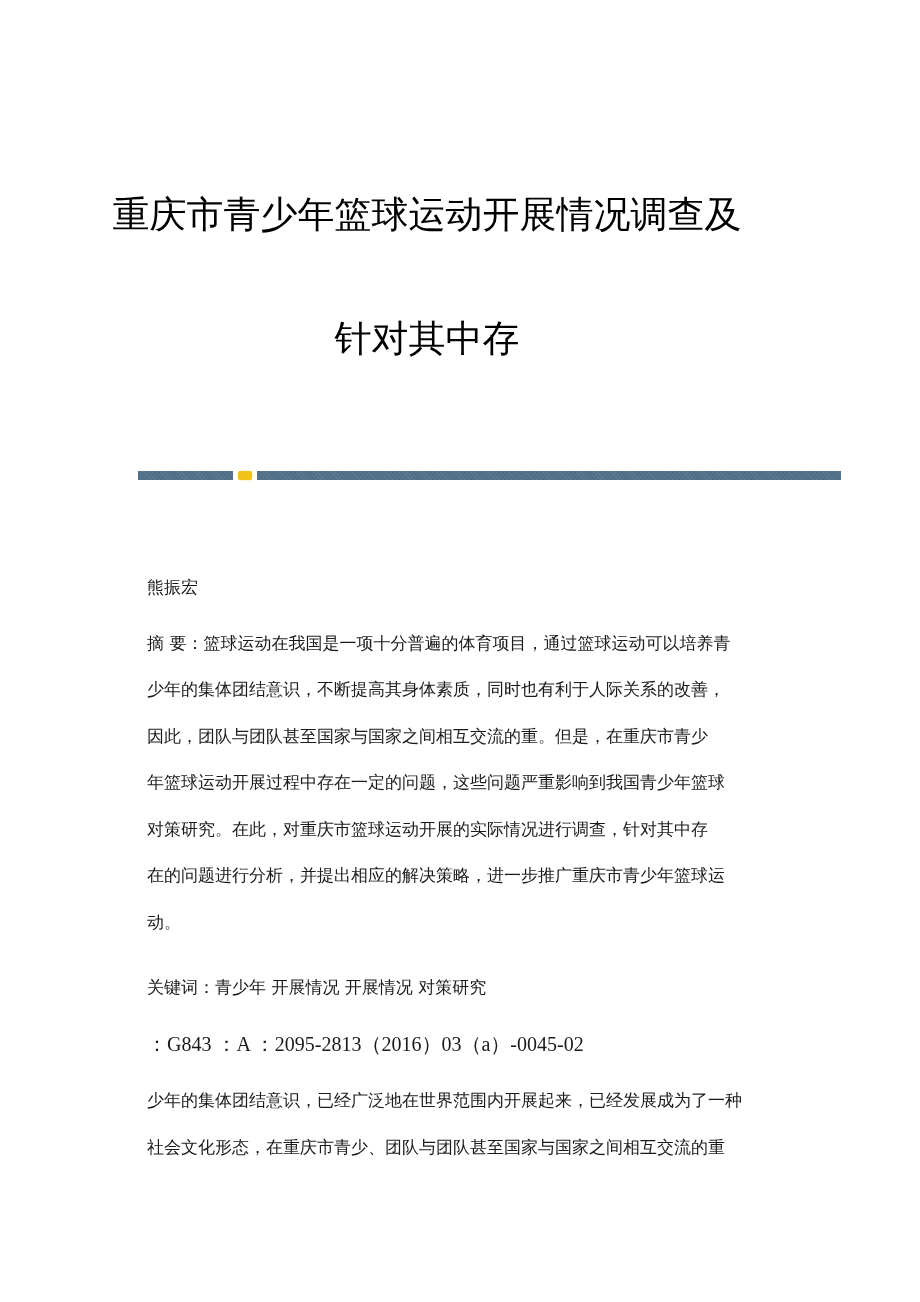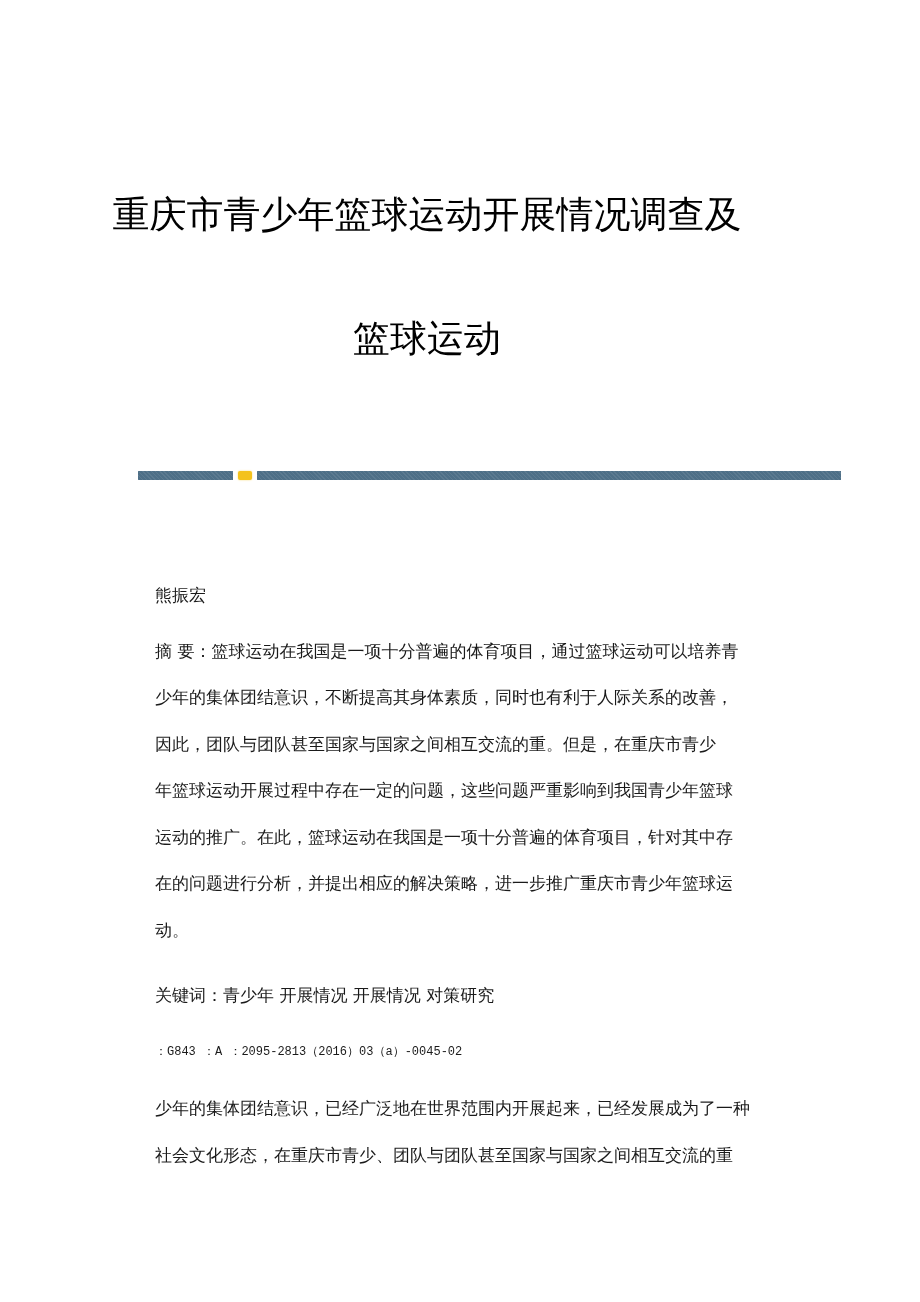--- a/index.html
+++ b/index.html
@@ -57,49 +57,49 @@
       border-radius: 2px;
       box-shadow: 0 0 2px #f7d870;
     }
 
     .para {
       position: absolute;
       left: 139px;
       width: 640px;
       font-size: 17px;
       line-height: 46.4px;
-      margin: 16px;
+      margin: 8px;
       color: #1a1a1a;
       white-space: nowrap;
     }
     .mono {
-      font-family: Liberation Mono, monospace;
-      font-size: 12px;
+      font-family: Liberation Serif, serif;
+      font-size: 20px;
     }
   </style>
 </head>
 <body>
 
 <h1 class="title l1">重庆市青少年篮球运动开展情况调查及</h1>
-<h1 class="title l2">篮球运动</h1>
+<h1 class="title l2">针对其中存</h1>
 
 <div class="divider">
   <div class="seg left"></div>
   <div class="badge"></div>
   <div class="seg right"></div>
 </div>
 
 <p class="para" style="top:556px;">熊振宏</p>
 
 <div>
   <p class="para" style="top:612px;">摘  要：篮球运动在我国是一项十分普遍的体育项目，通过篮球运动可以培养青</p>
   <p class="para" style="top:658px;">少年的集体团结意识，不断提高其身体素质，同时也有利于人际关系的改善，</p>
   <p class="para" style="top:705px;">因此，团队与团队甚至国家与国家之间相互交流的重。但是，在重庆市青少</p>
   <p class="para" style="top:751px;">年篮球运动开展过程中存在一定的问题，这些问题严重影响到我国青少年篮球</p>
-  <p class="para" style="top:798px;">运动的推广。在此，篮球运动在我国是一项十分普遍的体育项目，针对其中存</p>
+  <p class="para" style="top:798px;">对策研究。在此，对重庆市篮球运动开展的实际情况进行调查，针对其中存</p>
   <p class="para" style="top:844px;">在的问题进行分析，并提出相应的解决策略，进一步推广重庆市青少年篮球运</p>
   <p class="para" style="top:891px;">动。</p>
 </div>
 
 <p class="para" style="top:956px;">关键词：青少年 开展情况 开展情况 对策研究</p>
 
 <p class="para mono" style="top:1013px;">：G843 ：A ：2095-2813（2016）03（a）-0045-02</p>
 
 <div>
   <p class="para" style="top:1069px;">少年的集体团结意识，已经广泛地在世界范围内开展起来，已经发展成为了一种</p>

